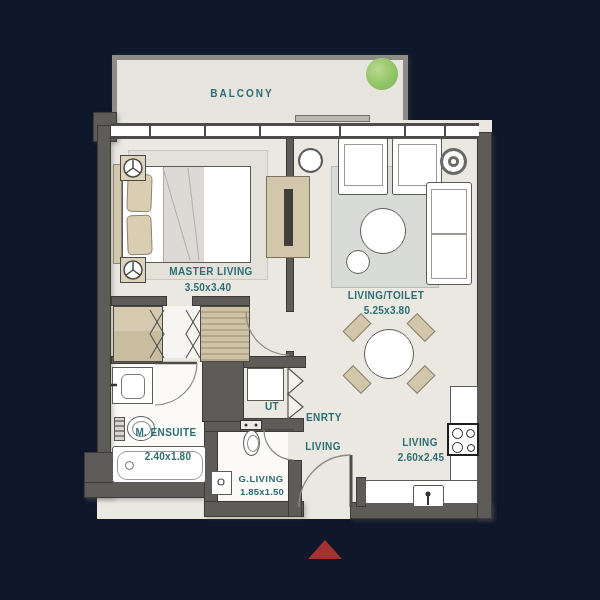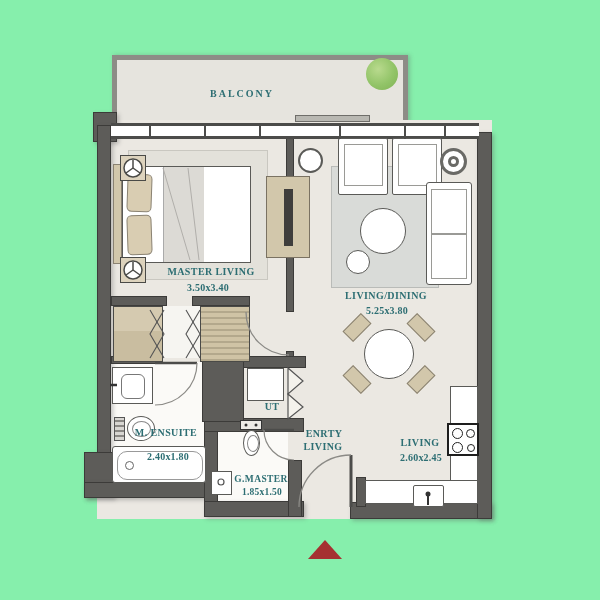--- a/index.html
+++ b/index.html
@@ -1,17 +1,17 @@
 <!DOCTYPE html>
 <html><head>
 <meta charset="utf-8">
 <style>
   html,body{margin:0;padding:0;background:#ffffff;}
-  #plan{position:relative;width:600px;height:600px;background:#86efac;overflow:hidden;
-        font-family:Liberation Serif, serif;}
+  #plan{position:relative;width:600px;height:600px;background:#0f172a;overflow:hidden;
+        font-family:Liberation Sans, sans-serif;}
   .abs{position:absolute;}
   .wall{position:absolute;background:#5d5c59;border:1px solid #3c3b39;box-sizing:border-box;}
   .outer{box-shadow:2px 2px 4px rgba(90,90,88,.35);}
   .white-room{position:absolute;background:#fbfaf7;}
   .furn{position:absolute;background:#ffffff;border:1.5px solid #5a5a57;box-sizing:border-box;}
   .tan{position:absolute;background:#d2c7ab;border:1px solid #8a8272;box-sizing:border-box;}
   .label{position:absolute;color:#2d6e73;font-weight:bold;font-size:10px;letter-spacing:.4px;
          white-space:nowrap;transform:translateX(-50%);line-height:12px;}
   .dims{font-size:10px;letter-spacing:.2px;}
   svg.overlay{position:absolute;left:0;top:0;width:600px;height:600px;pointer-events:none;}
@@ -186,28 +186,28 @@
       <line x1="428" y1="494" x2="428" y2="505" stroke="#333" stroke-width="2"></line>
     </g>
     <g fill="#333">
       <circle cx="246" cy="425" r="1.5"></circle>
         <circle cx="256" cy="425" r="1.5"></circle>
     </g>
   </svg>
 
   <div class="label" style="left:211px;top:266px;">MASTER LIVING</div>
   <div class="label dims" style="left:208px;top:282px;">3.50x3.40</div>
-  <div class="label" style="left:386px;top:290px;">LIVING/DINING</div>
+  <div class="label" style="left:386px;top:290px;">LIVING/TOILET</div>
   <div class="label dims" style="left:387px;top:305px;">5.25x3.80</div>
   <div class="label" style="left:166px;top:427px;">M. ENSUITE</div>
   <div class="label dims" style="left:168px;top:451px;">2.40x1.80</div>
-  <div class="label" style="left:261px;top:473px;font-size:9.5px;">G.MASTER</div>
+  <div class="label" style="left:261px;top:473px;font-size:9.5px;">G.LIVING</div>
   <div class="label dims" style="left:262px;top:486px;font-size:9.5px;">1.85x1.50</div>
   <div class="label" style="left:272px;top:401px;">UT</div>
-  <div class="label" style="left:324px;top:428px;">ENRTY</div>
+  <div class="label" style="left:324px;top:412px;">ENRTY</div>
   <div class="label" style="left:323px;top:441px;">LIVING</div>
   <div class="label" style="left:420px;top:437px;">LIVING</div>
   <div class="label dims" style="left:421px;top:452px;">2.60x2.45</div>
 
   <div class="abs" style="left:308px;top:540px;width:0;height:0;
               border-left:17px solid transparent;border-right:17px solid transparent;
               border-bottom:19px solid #a53131;"></div>
 </div>
 
 </body></html>

